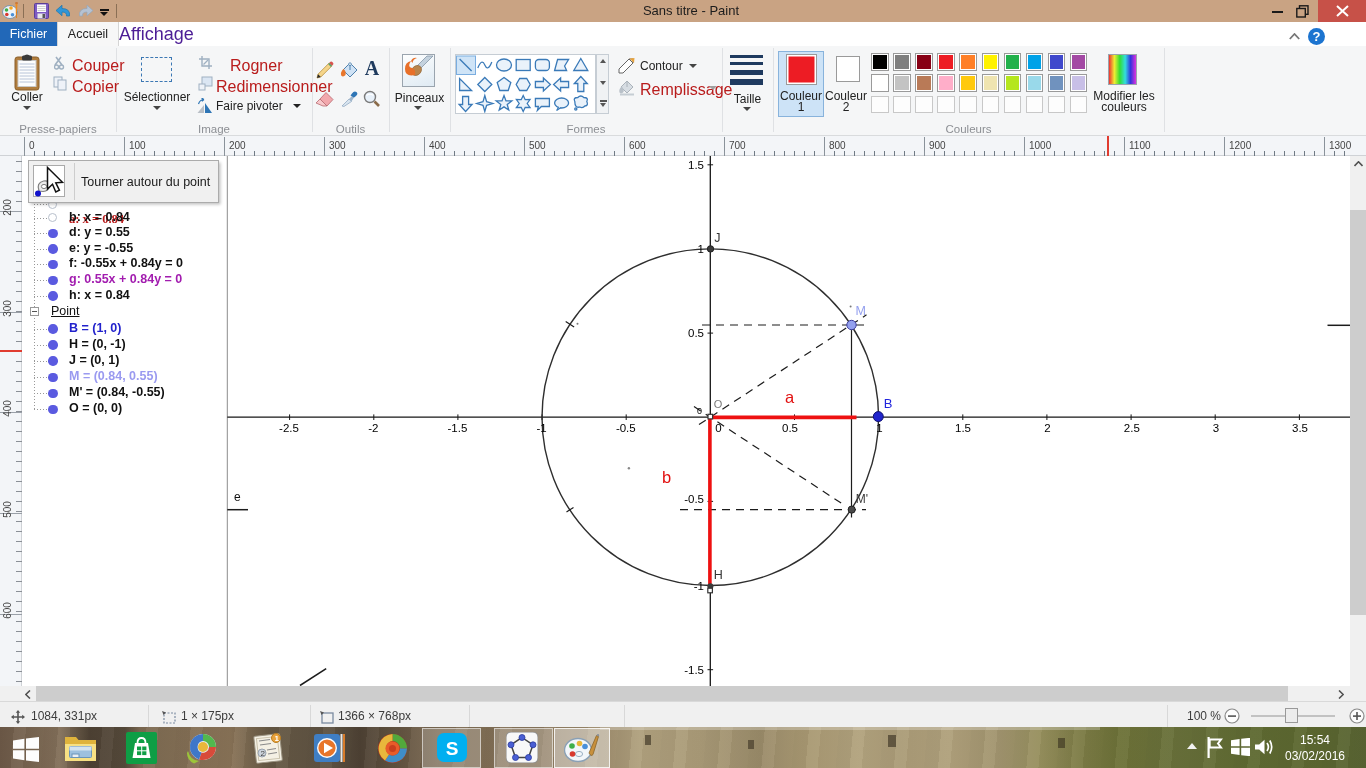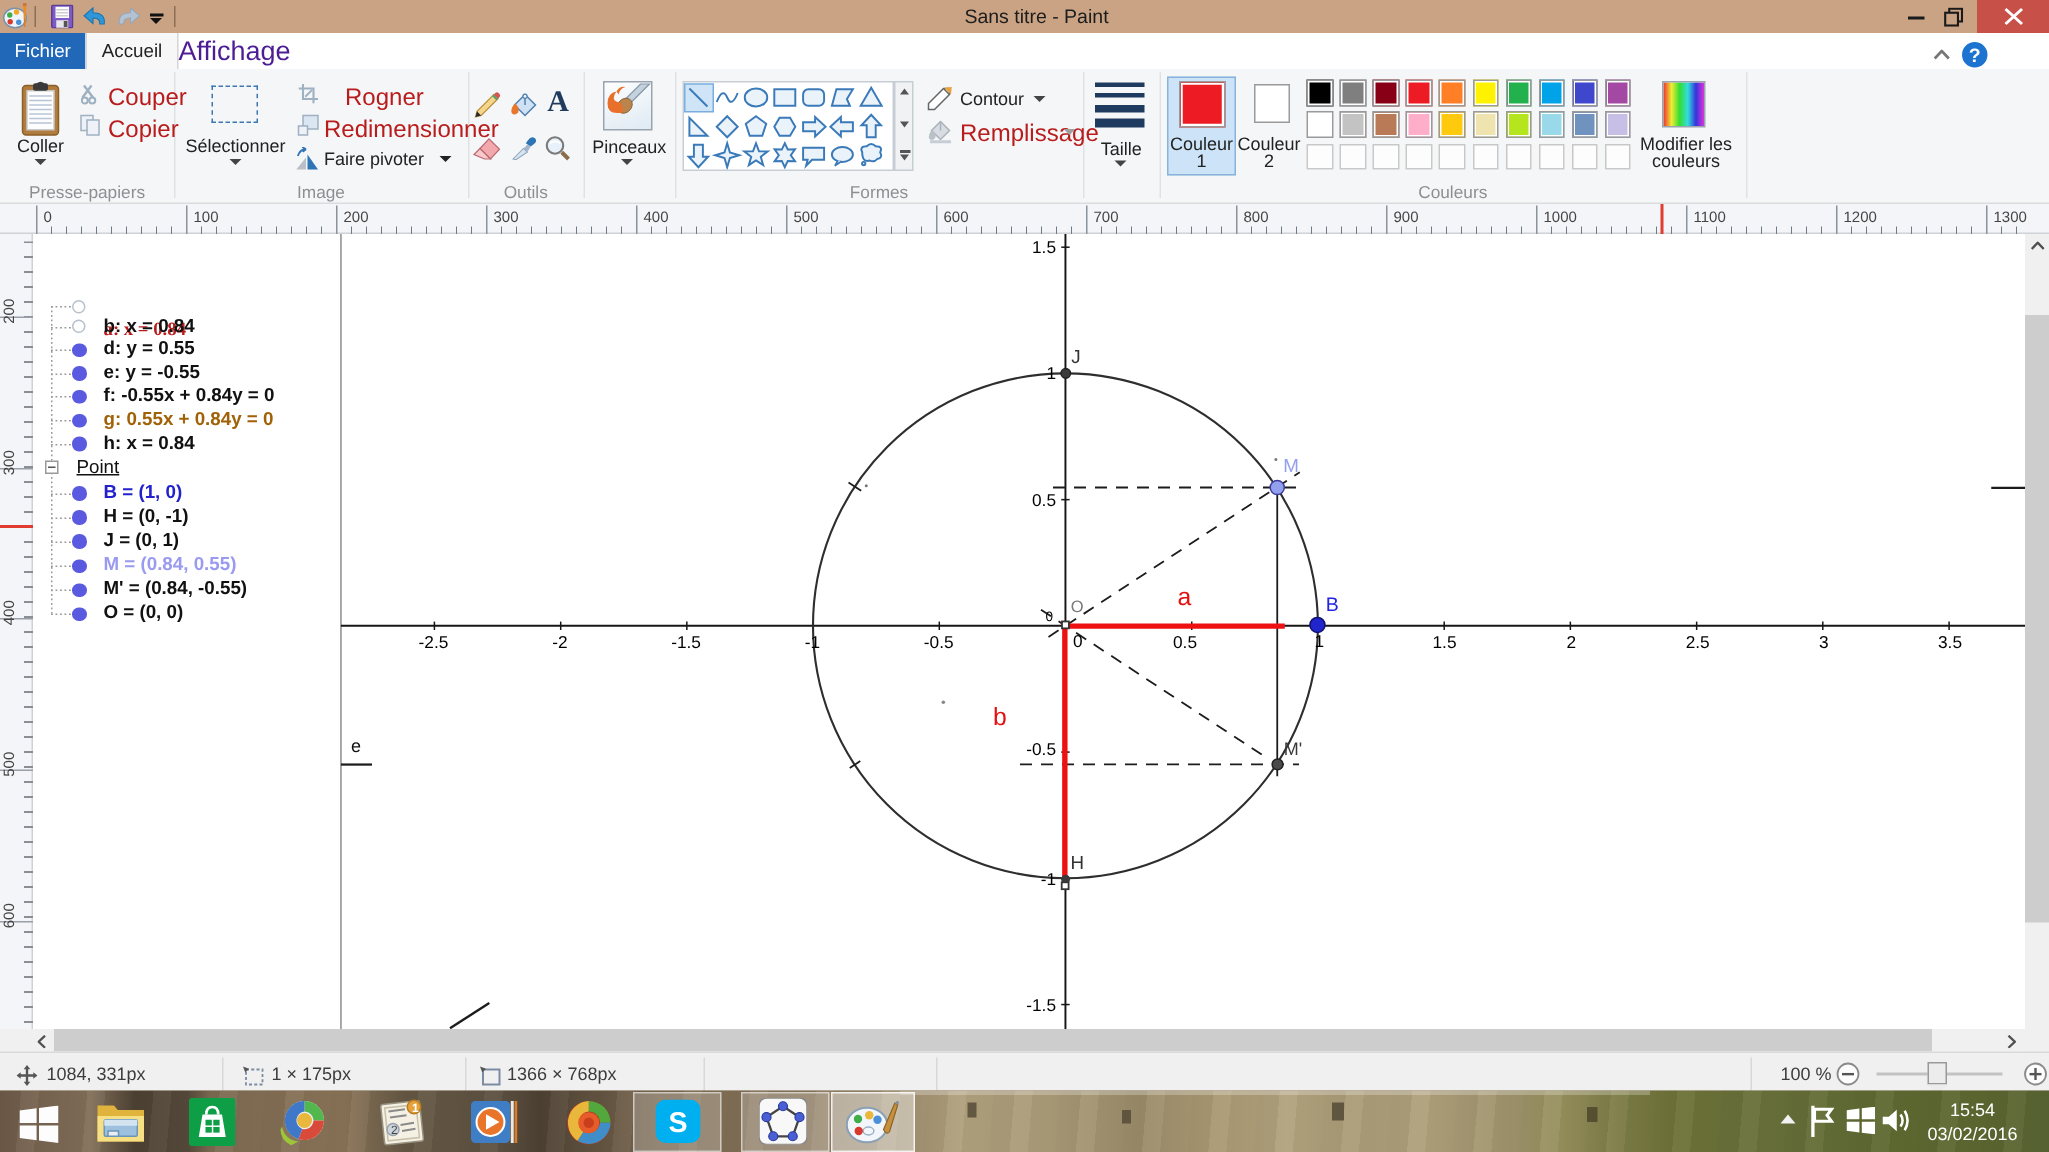--- a/index.html
+++ b/index.html
@@ -489,21 +489,21 @@
         <div class="abs" style="left:26px;top:72.5px;width:9.5px;height:9.5px;border-radius:50%;background:#5a5ae0;"></div>
         <div class="abs" style="left:47px;top:69px;color:#111;">d: y = 0.55</div>
         <div class="abs" style="left:12px;top:92.5px;width:14px;height:1px;background-image:linear-gradient(to right,#999 1px,transparent 1px);background-size:3px 1px;"></div>
         <div class="abs" style="left:26px;top:88px;width:9.5px;height:9.5px;border-radius:50%;background:#5a5ae0;"></div>
         <div class="abs" style="left:47px;top:84.5px;color:#111;">e: y = -0.55</div>
         <div class="abs" style="left:12px;top:108px;width:14px;height:1px;background-image:linear-gradient(to right,#999 1px,transparent 1px);background-size:3px 1px;"></div>
         <div class="abs" style="left:26px;top:103.5px;width:9.5px;height:9.5px;border-radius:50%;background:#5a5ae0;"></div>
         <div class="abs" style="left:47px;top:100px;color:#111;">f: -0.55x + 0.84y = 0</div>
         <div class="abs" style="left:12px;top:124px;width:14px;height:1px;background-image:linear-gradient(to right,#999 1px,transparent 1px);background-size:3px 1px;"></div>
         <div class="abs" style="left:26px;top:119.5px;width:9.5px;height:9.5px;border-radius:50%;background:#5a5ae0;"></div>
-        <div class="abs" style="left:47px;top:116px;color:#a16207;">g: 0.55x + 0.84y = 0</div>
+        <div class="abs" style="left:47px;top:116px;color:#a21caf;">g: 0.55x + 0.84y = 0</div>
         <div class="abs" style="left:12px;top:139.5px;width:14px;height:1px;background-image:linear-gradient(to right,#999 1px,transparent 1px);background-size:3px 1px;"></div>
         <div class="abs" style="left:26px;top:135px;width:9.5px;height:9.5px;border-radius:50%;background:#5a5ae0;"></div>
         <div class="abs" style="left:47px;top:131.5px;color:#111;">h: x = 0.84</div>
         <div class="abs" style="left:8px;top:151px;width:9px;height:9px;background:#fff;border:1px solid #999;"></div>
         <div class="abs" style="left:10px;top:155px;width:5px;height:1px;background:#555;"></div>
         <div class="abs" style="left:29px;top:147.5px;font-weight:normal;font-size:12.5px;color:#111;text-decoration:underline;">Point</div>
         <div class="abs" style="left:12px;top:172.5px;width:14px;height:1px;background-image:linear-gradient(to right,#999 1px,transparent 1px);background-size:3px 1px;"></div>
         <div class="abs" style="left:26px;top:168px;width:9.5px;height:9.5px;border-radius:50%;background:#5a5ae0;"></div>
         <div class="abs" style="left:47px;top:164.5px;color:#2222cc;">B = (1, 0)</div>
         <div class="abs" style="left:12px;top:188.5px;width:14px;height:1px;background-image:linear-gradient(to right,#999 1px,transparent 1px);background-size:3px 1px;"></div>
@@ -516,20 +516,32 @@
         <div class="abs" style="left:26px;top:216.5px;width:9.5px;height:9.5px;border-radius:50%;background:#5a5ae0;"></div>
         <div class="abs" style="left:47px;top:213px;color:#9a9af0;">M = (0.84, 0.55)</div>
         <div class="abs" style="left:12px;top:237px;width:14px;height:1px;background-image:linear-gradient(to right,#999 1px,transparent 1px);background-size:3px 1px;"></div>
         <div class="abs" style="left:26px;top:232.5px;width:9.5px;height:9.5px;border-radius:50%;background:#5a5ae0;"></div>
         <div class="abs" style="left:47px;top:229px;color:#111;">M' = (0.84, -0.55)</div>
         <div class="abs" style="left:12px;top:253px;width:14px;height:1px;background-image:linear-gradient(to right,#999 1px,transparent 1px);background-size:3px 1px;"></div>
         <div class="abs" style="left:26px;top:248.5px;width:9.5px;height:9.5px;border-radius:50%;background:#5a5ae0;"></div>
         <div class="abs" style="left:47px;top:245px;color:#111;">O = (0, 0)</div>
       </div>
 
+    <div class="abs" style="top:4px;left:6px;width:191px;height:43px;background:#f0f0f0;border:1px solid #ababab;z-index:5;box-shadow:1.5px 1.5px 3px rgba(0,0,0,0.25);">
+      <div class="abs" style="top:4px;left:4px;width:32px;height:32px;background:#fff;border:1px solid #aaa;">
+        <svg width="32" height="32" viewBox="0 0 32 32">
+          <path d="M5 25 Q2 17 9.5 15 Q16 14 15.5 20 Q15 25 9 25.5 Z" fill="#ececec" stroke="#808080" stroke-width="1.2"></path>
+          <ellipse cx="10" cy="20.5" rx="2.6" ry="2.1" fill="#fff" stroke="#808080" stroke-width="1"></ellipse>
+          <circle cx="4" cy="27.5" r="3" fill="#1111cc"></circle>
+          <path d="M13.5 1.5 L13.5 23 L18.5 18.3 L21.8 26 L25.4 24.2 L21.8 16.8 L28.5 16.3 Z" fill="#fff" stroke="#111" stroke-width="1.5"></path>
+        </svg>
+      </div>
+      <div class="abs" style="top:2px;left:45px;width:1px;height:37px;background:#cdcdcd;"></div>
+      <div class="abs" style="top:14px;left:52px;font-size:12.5px;color:#1a1a1a;">Tourner autour du point</div>
+    </div>
   </div>
 
   <div id="vscroll" class="abs">
     <div id="vthumb" class="abs"></div>
     <svg class="abs" style="top:5px;left:4px;" width="9" height="6" viewBox="0 0 9 6">
         <path d="M0.5 5 L4.5 0.8 L8.5 5" fill="none" stroke="#505050" stroke-width="1.6"></path>
       </svg>
     <svg class="abs" style="top:533px;left:4px;" width="9" height="6" viewBox="0 0 9 6">
         <path d="M0.5 1 L4.5 5.2 L8.5 1" fill="none" stroke="#505050" stroke-width="1.6"></path>
       </svg>

